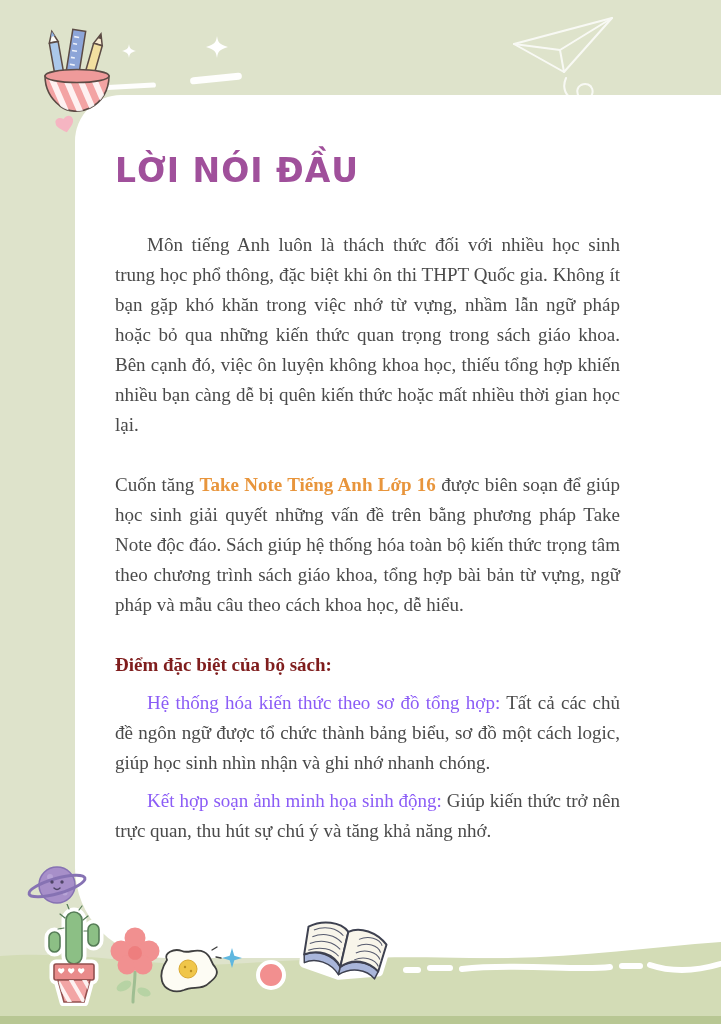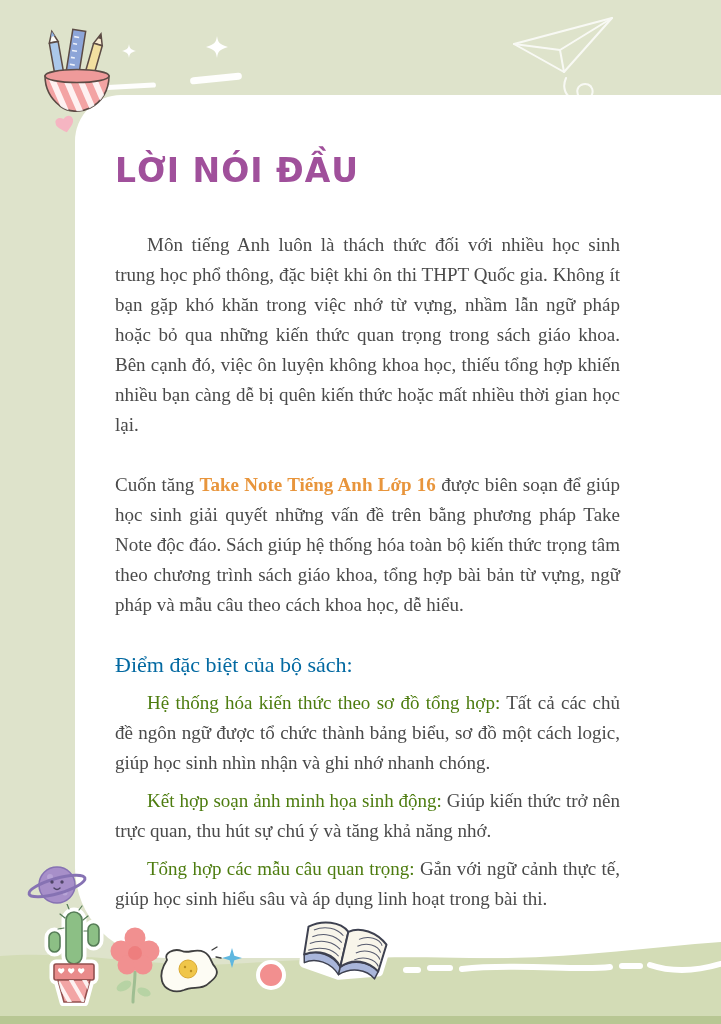--- a/index.html
+++ b/index.html
@@ -18,25 +18,25 @@
     font-family:"DejaVu Sans","Liberation Sans",sans-serif;
     font-weight:bold;font-size:33px;letter-spacing:1px;color:#a0509b;
   }
   .para{
     margin:0 0 30px;font-size:19px;line-height:30px;color:#4a4a4a;
     text-align:justify;
   }
   .indent{text-indent:32px;}
   .book-title{color:#e8953c;font-weight:bold;}
   .features-heading{
-    margin:0 0 8px;font-size:22px;line-height:30px;
-    font-weight:normal;color:#0369a1;
+    margin:0 0 8px;font-size:19px;line-height:30px;
+    font-weight:bold;color:#7f1d1d;
   }
   .feature{margin:0 0 8px;}
-  .feature-label{color:#4d7c0f;}
+  .feature-label{color:#8b5cf6;}
   .band{position:absolute;left:0;top:894px;z-index:2;}
   .bottom-edge{position:absolute;left:0;bottom:0;width:721px;height:8px;background:#b8c793;z-index:2;}
   .deco{position:absolute;z-index:3;}
   .swoosh{position:absolute;background:#ffffff;z-index:2;opacity:.95;}
   .swoosh.s1{left:96px;top:84px;width:60px;height:5px;border-radius:3px;transform:rotate(-3deg);}
   .swoosh.s2{left:190px;top:75px;width:52px;height:7px;border-radius:4px;transform:rotate(-6deg);}
 </style>
 </head>
 <body>
 
@@ -46,21 +46,20 @@
   <p class="para indent">Môn tiếng Anh luôn là thách thức đối với nhiều học sinh trung học phổ thông, đặc biệt khi ôn thi THPT Quốc gia. Không ít bạn gặp khó khăn trong việc nhớ từ vựng, nhầm lẫn ngữ pháp hoặc bỏ qua những kiến thức quan trọng trong sách giáo khoa. Bên cạnh đó, việc ôn luyện không khoa học, thiếu tổng hợp khiến nhiều bạn càng dễ bị quên kiến thức hoặc mất nhiều thời gian học lại.</p>
 
   <p class="para"><span>Cuốn tăng </span><span class="book-title">Take Note Tiếng Anh Lớp 16</span><span> được biên soạn để giúp học sinh giải quyết những vấn đề trên bằng phương pháp Take Note độc đáo. Sách giúp hệ thống hóa toàn bộ kiến thức trọng tâm theo chương trình sách giáo khoa, tổng hợp bài bản từ vựng, ngữ pháp và mẫu câu theo cách khoa học, dễ hiểu.</span></p>
 
   <p class="features-heading">Điểm đặc biệt của bộ sách:</p>
 
   <p class="para indent feature"><span class="feature-label">Hệ thống hóa kiến thức theo sơ đồ tổng hợp:</span><span> Tất cả các chủ đề ngôn ngữ được tổ chức thành bảng biểu, sơ đồ một cách logic, giúp học sinh nhìn nhận và ghi nhớ nhanh chóng.</span></p>
 
   <p class="para indent feature"><span class="feature-label">Kết hợp soạn ảnh minh họa sinh động:</span><span> Giúp kiến thức trở nên trực quan, thu hút sự chú ý và tăng khả năng nhớ.</span></p>
 
-  <p class="para indent feature"><span class="feature-label">Tổng hợp các mẫu câu quan trọng:</span><span> Gắn với ngữ cảnh thực tế, giúp học sinh hiểu sâu và áp dụng linh hoạt trong bài thi.</span></p>
 </div>
 
 <svg class="band" width="721" height="130" viewBox="0 0 721 130">
   <path d="M0 62 C80 56 150 74 230 70 C330 64 390 62 470 64 C560 66 640 54 721 48 L721 130 L0 130 Z" fill="#d3dcb6"></path>
 </svg>
 <div class="bottom-edge"></div>
 
 <div class="swoosh s1"></div>
 <div class="swoosh s2"></div>
 

